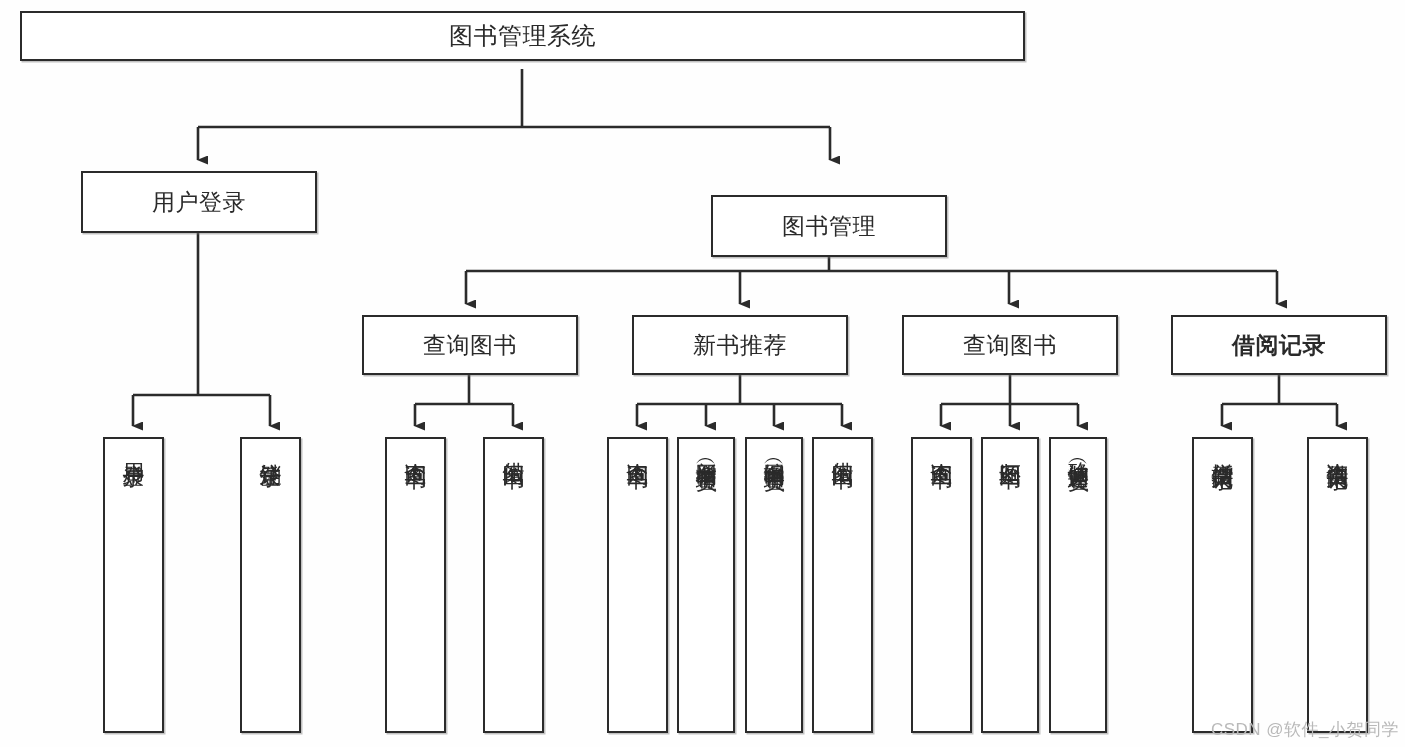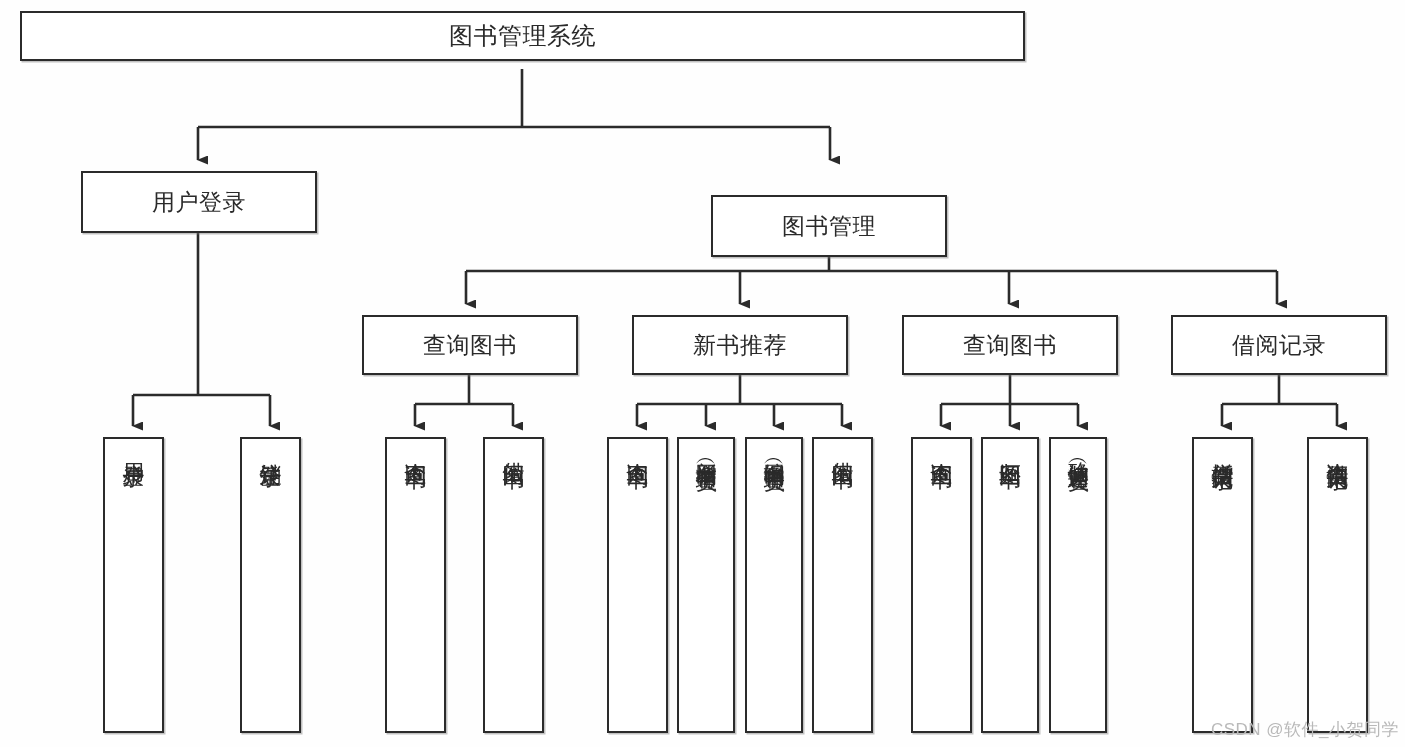--- a/index.html
+++ b/index.html
@@ -147,21 +147,21 @@
 
   <div class="node horiz" style="left:362px; top:315px; width:216px; height:60px;">
     <span class="label">查询图书</span>
   </div>
   <div class="node horiz" style="left:632px; top:315px; width:216px; height:60px;">
     <span class="label">新书推荐</span>
   </div>
   <div class="node horiz" style="left:902px; top:315px; width:216px; height:60px;">
     <span class="label">查询图书</span>
   </div>
-  <div class="node horiz" style="left:1171px; top:315px; width:216px; height:60px;">
+  <div class="node horiz" style="left:1171px; top:315px; width:216px; height:60px;font-weight:bold;">
     <span class="label">借阅记录</span>
   </div>
 
   <div class="node vert" style="left:103px; top:437px; width:61px; height:296px;">
     <span class="label">用户登录</span>
   </div>
   <div class="node vert" style="left:240px; top:437px; width:61px; height:296px;">
     <span class="label">注销登录</span>
   </div>
 

